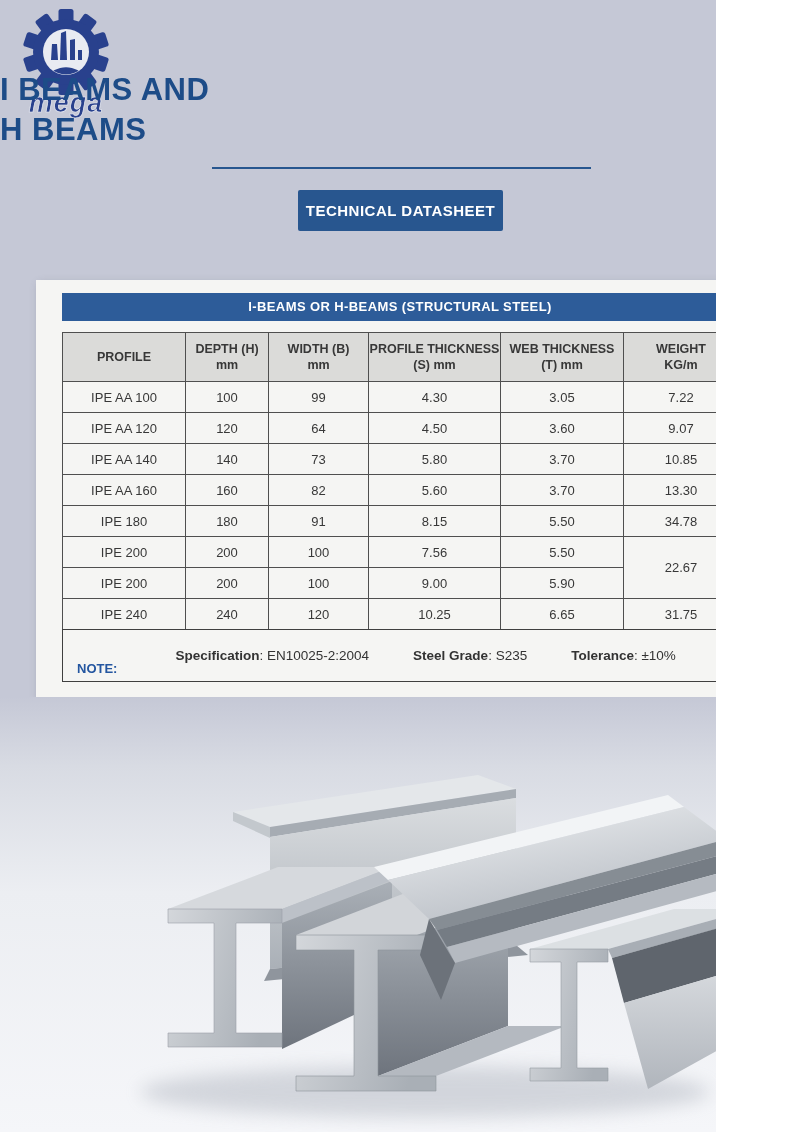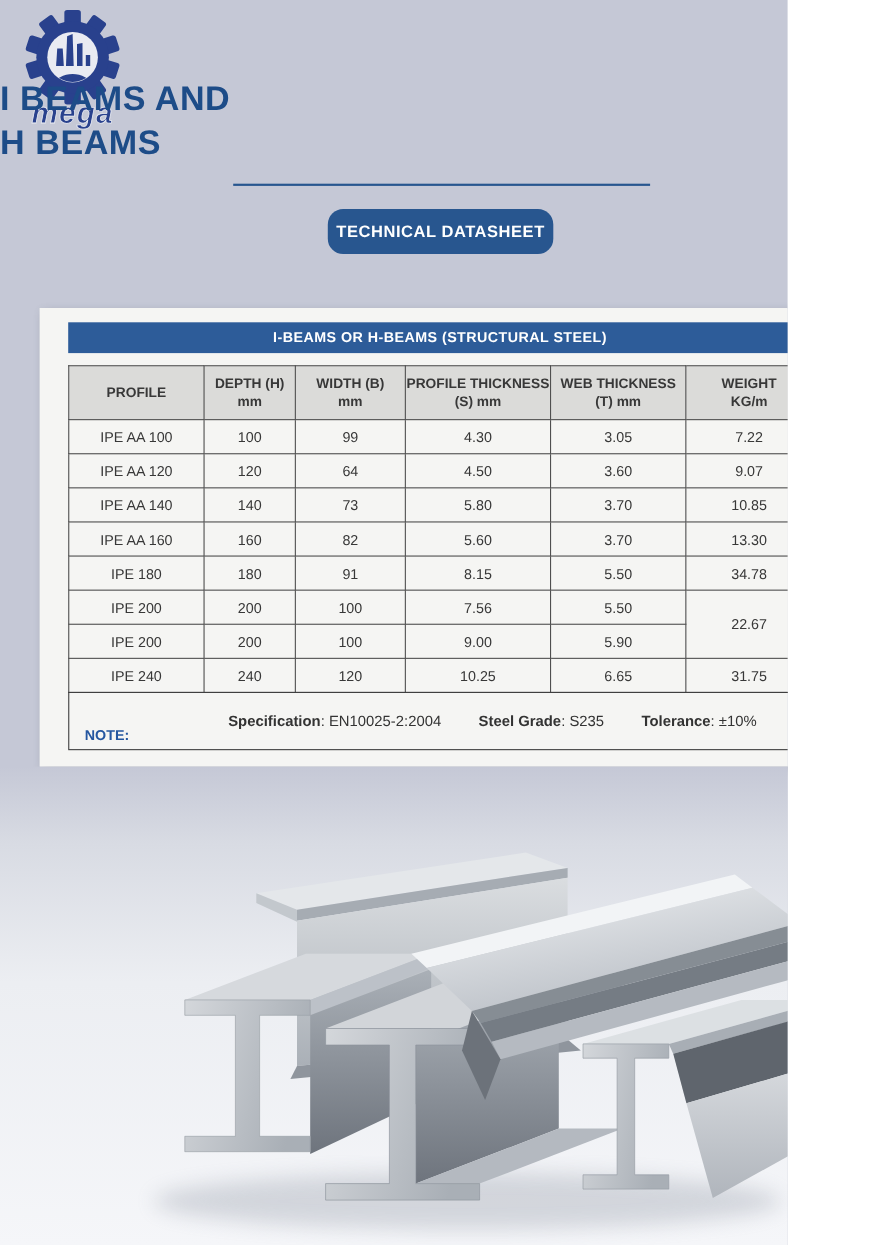--- a/index.html
+++ b/index.html
@@ -7,38 +7,38 @@
   .page{position:relative;width:716px;height:1132px;background:#c5c8d6;overflow:hidden;}
 
   
   .logo{position:absolute;left:14px;top:6px;width:130px;height:115px;}
 
   
   .title{position:absolute;left:0;top:70px;width:800px;text-align:left;
          font-size:31px;font-weight:bold;letter-spacing:.5px;color:#1d4c88;line-height:40px;}
   .title-rule{position:absolute;left:212px;top:167px;width:379px;height:2px;background:#27568f;}
   .badge{position:absolute;left:298px;top:190px;width:205px;height:41px;background:#28568f;
-         border-radius:14px;color:#ffffff;font-size:15px;font-weight:bold;letter-spacing:.5px;
+         border-radius:2px;color:#ffffff;font-size:15px;font-weight:bold;letter-spacing:.5px;
          text-align:center;line-height:41px;}
 
   
   .card{position:absolute;left:36px;top:280px;width:727px;height:417px;background:#f5f5f3;
         box-shadow:3px 4px 8px rgba(90,95,110,.45);}
   .table-title{position:absolute;left:26px;top:13px;width:676px;height:28px;background:#2d5c99;
         color:#ffffff;font-size:13px;font-weight:bold;letter-spacing:.4px;text-align:center;line-height:28px;}
   table.spec{position:absolute;left:26px;top:52px;width:676px;border-collapse:collapse;
         border:1.5px solid #474747;table-layout:fixed;}
   table.spec th, table.spec td{border:1px solid #4f4f4f;text-align:center;vertical-align:middle;
         padding:0;color:#383838;}
   table.spec th{background:#dbdbd9;height:48px;font-size:12.5px;font-weight:bold;line-height:16px;}
   table.spec td{background:#f5f5f3;height:30px;font-size:13px;font-weight:normal;margin-left:44px;}
   .note{position:absolute;left:26px;top:349px;width:676px;height:53px;border:1px solid #3f3f3f;
         box-sizing:border-box;display:flex;align-items:center;font-size:13.5px;color:#333;}
   .note-label{margin-left:14px;font-weight:bold;font-size:13px;color:#2456a0;margin-top:26px;}
-  .note-items{display:flex;margin-left:90px;gap:34px;white-space:nowrap;}
+  .note-items{display:flex;margin-left:58px;gap:44px;white-space:nowrap;}
   .note-items b{font-weight:bold;}
 
   
   .photo{position:absolute;left:0;top:697px;width:800px;height:435px;
      background:linear-gradient(180deg,#c5c8d6 0%,#d8dbe3 16%,#eceef2 45%,#f5f6f9 100%);}
   .photo svg{display:block;width:800px;height:435px;}
 </style>
 </head>
 <body>
 

